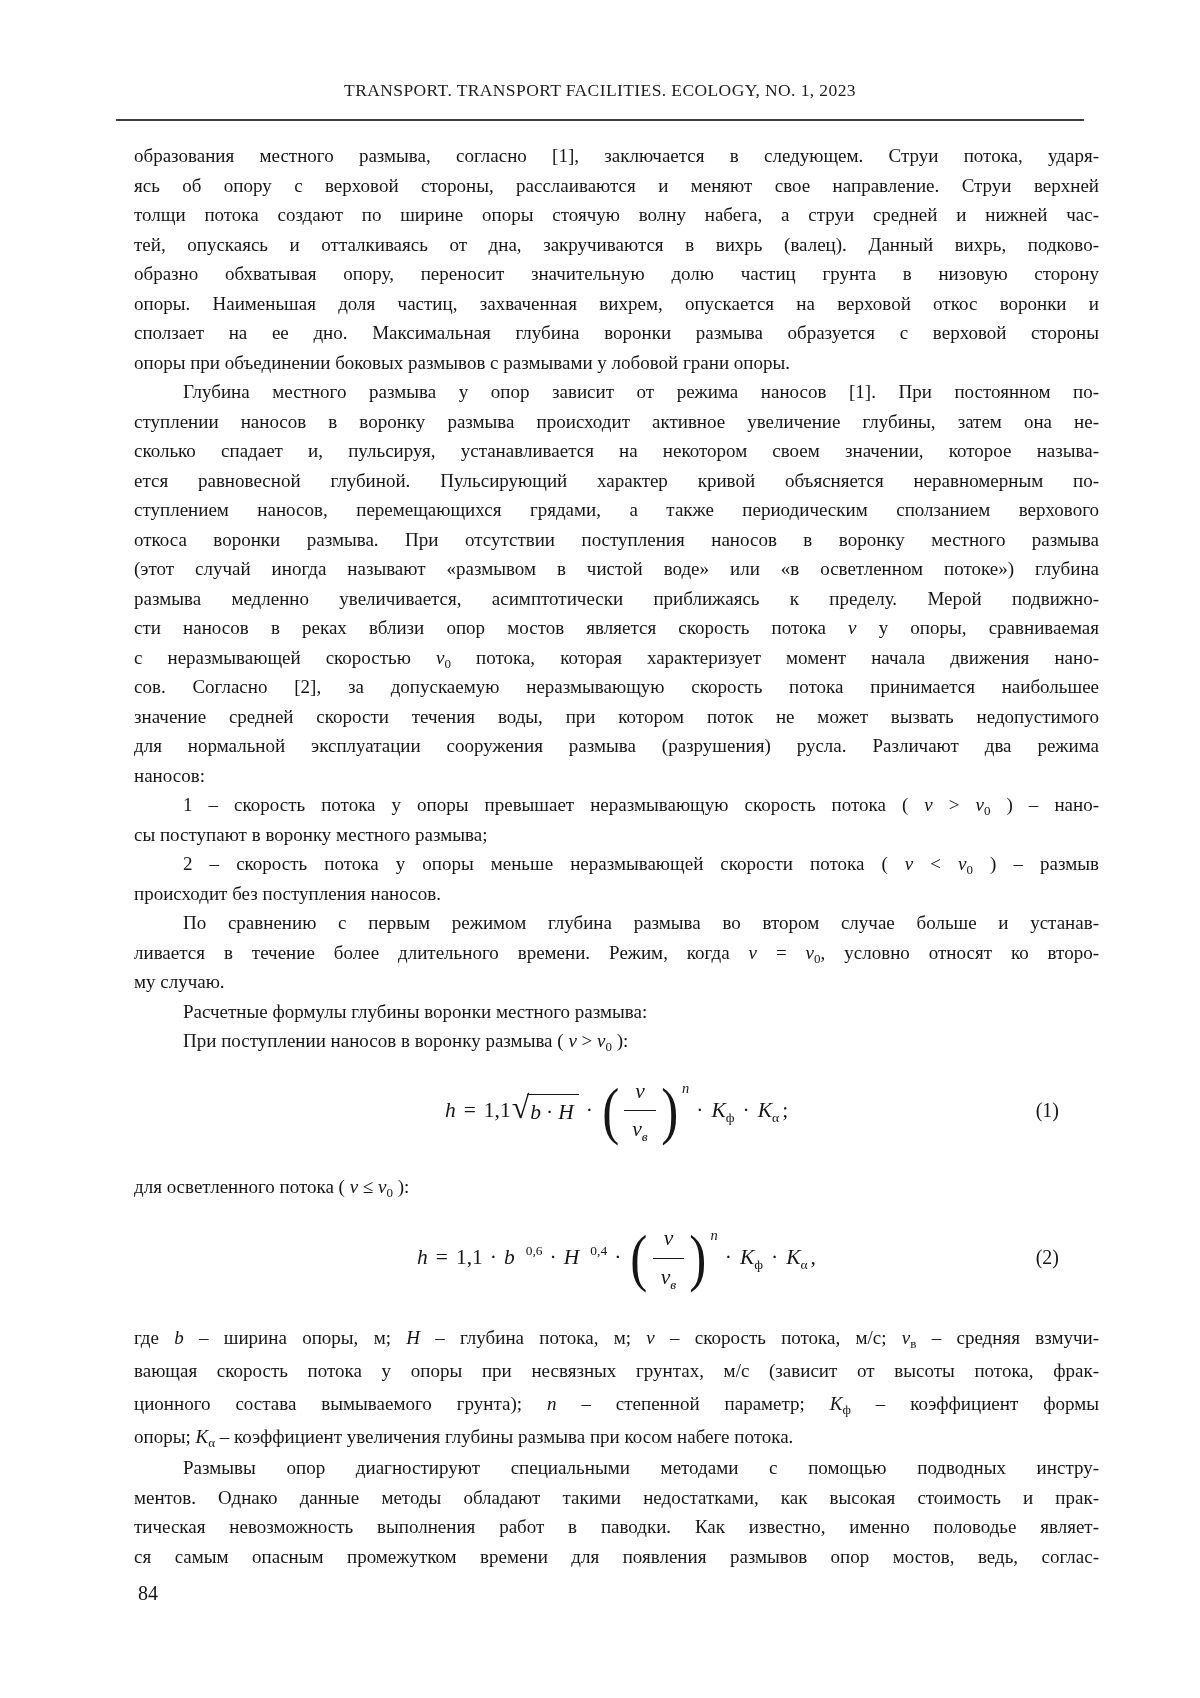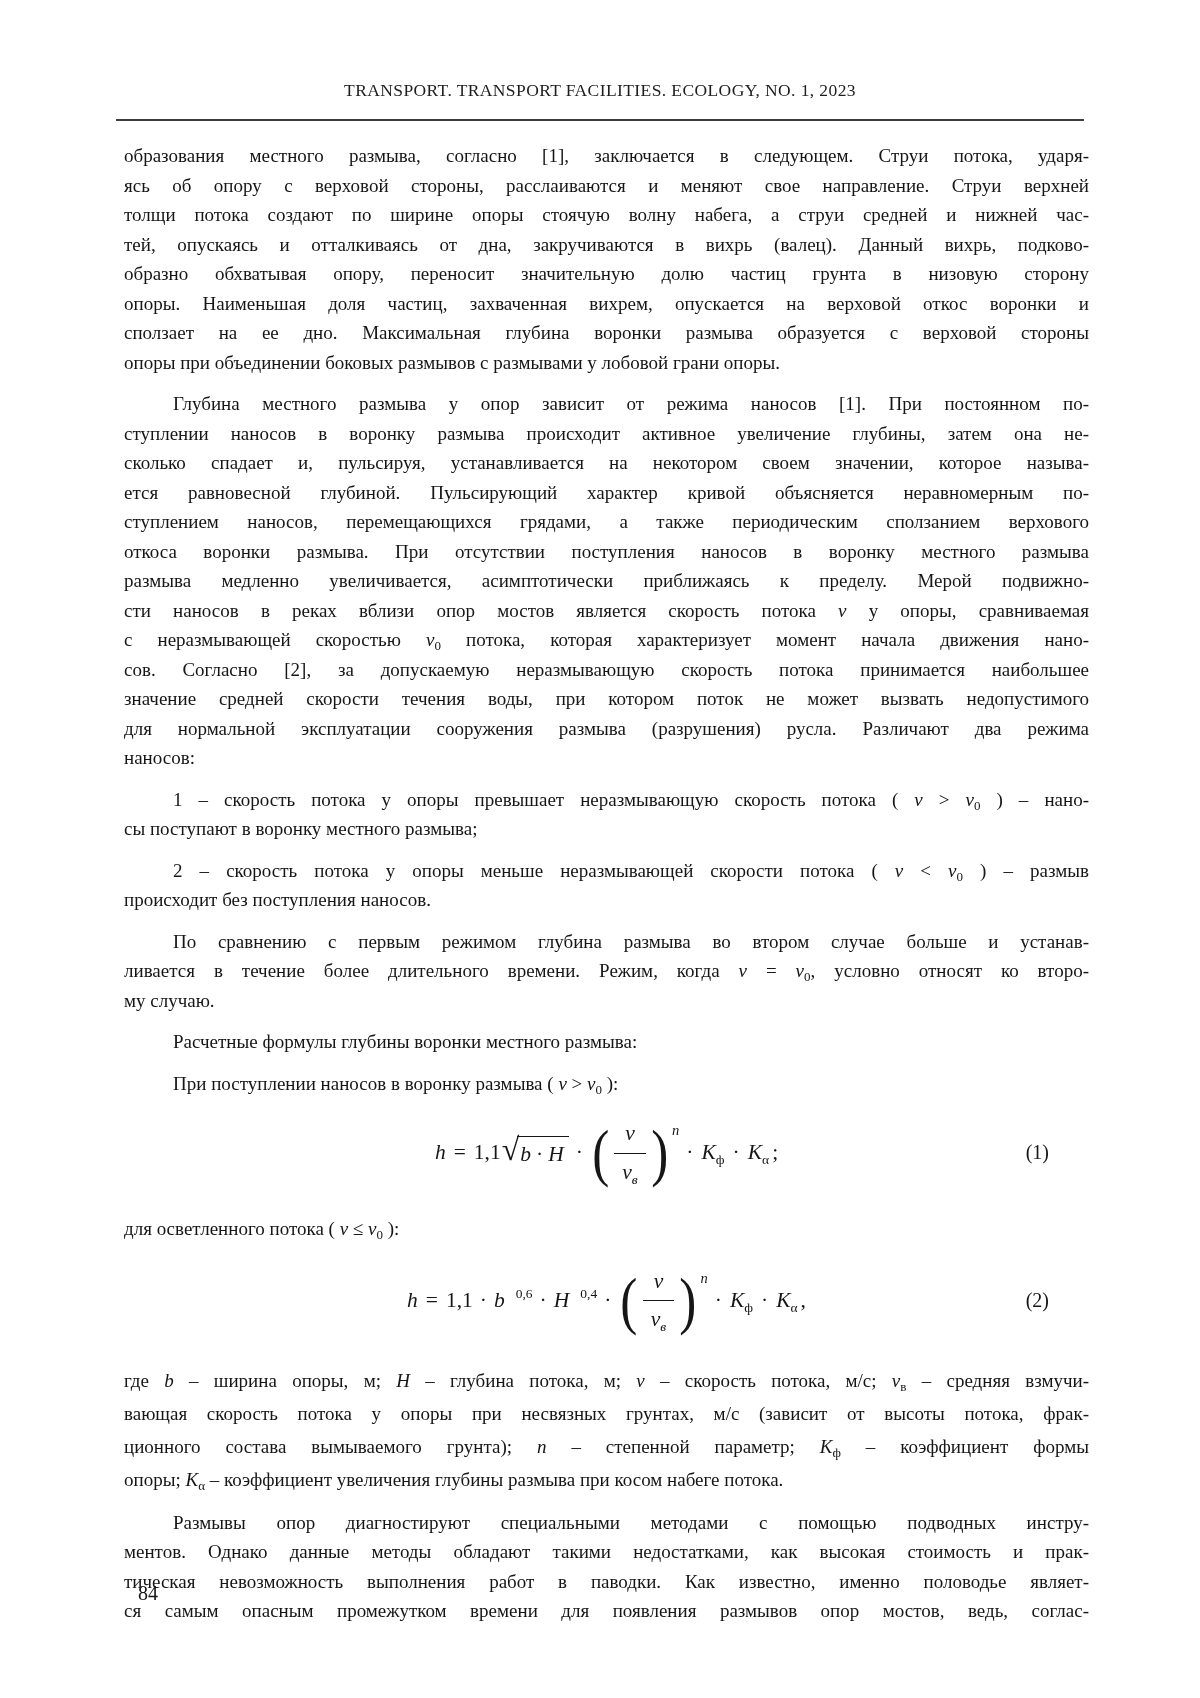--- a/index.html
+++ b/index.html
@@ -11,27 +11,27 @@
   .running-head {
     position:absolute; top:80px; left:117px; right:117px;
     text-align:center; font-size:17.5px; letter-spacing:0.4px;
     color:#1d1d1d;
   }
   .head-rule {
     position:absolute; top:119px; left:116px; right:116px;
     border-top:2.2px solid #3d3d3d; height:0;
   }
   .body-text {
-    position:absolute; top:141px; left:124px; width:965px;
+    position:absolute; top:141px; left:134px; width:965px;
     font-size:19px; line-height:29.5px;
   }
   .para { margin:0; }
   .line { text-align:justify; text-align-last:justify; }
   .line-end { text-align-last:left; }
-  .para.indent .line:first-child { text-indent:49px;margin-top:12px; }
+  .para.indent .line:first-child { text-indent:49px; }
   .para.spread .line { line-height:33px; }
   .line i { font-style:italic; }
   .line sub { font-size:13px; line-height:0; vertical-align:-4px; }
 
   
   .eq-row { position:relative; display:flex; justify-content:center; align-items:center; }
   .eq-row.f1 { margin:12px 0 18px; height:86px; }
   .eq-row.f2 { margin:14px 0 20px; height:86px; }
   .eq-body { display:flex; align-items:center; font-size:21.5px; white-space:nowrap; }
   .mi { font-style:italic; }
@@ -77,20 +77,21 @@
           <div class="line">сползает на ее дно. Максимальная глубина воронки размыва образуется с верховой стороны</div>
           <div class="line line-end">опоры при объединении боковых размывов с размывами у лобовой грани опоры.</div>
         </div>
         <div class="para indent">
           <div class="line">Глубина местного размыва у опор зависит от режима наносов [1]. При постоянном по-</div>
           <div class="line">ступлении наносов в воронку размыва происходит активное увеличение глубины, затем она не-</div>
           <div class="line">сколько спадает и, пульсируя, устанавливается на некотором своем значении, которое называ-</div>
           <div class="line">ется равновесной глубиной. Пульсирующий характер кривой объясняется неравномерным по-</div>
           <div class="line">ступлением наносов, перемещающихся грядами, а также периодическим сползанием верхового</div>
           <div class="line">откоса воронки размыва. При отсутствии поступления наносов в воронку местного размыва</div>
+          <div class="line">(этот случай иногда называют «размывом в чистой воде» или «в осветленном потоке») глубина</div>
           <div class="line">размыва медленно увеличивается, асимптотически приближаясь к пределу. Мерой подвижно-</div>
           <div class="line">сти наносов в реках вблизи опор мостов является скорость потока <i>v</i> у опоры, сравниваемая</div>
           <div class="line">с неразмывающей скоростью <i>v</i><sub>0</sub> потока, которая характеризует момент начала движения нано-</div>
           <div class="line">сов. Согласно [2], за допускаемую неразмывающую скорость потока принимается наибольшее</div>
           <div class="line">значение средней скорости течения воды, при котором поток не может вызвать недопустимого</div>
           <div class="line">для нормальной эксплуатации сооружения размыва (разрушения) русла. Различают два режима</div>
           <div class="line line-end">наносов:</div>
         </div>
         <div class="para indent">
           <div class="line">1 – скорость потока у опоры превышает неразмывающую скорость потока ( <i>v</i> &gt; <i>v</i><sub>0</sub> ) – нано-</div>

